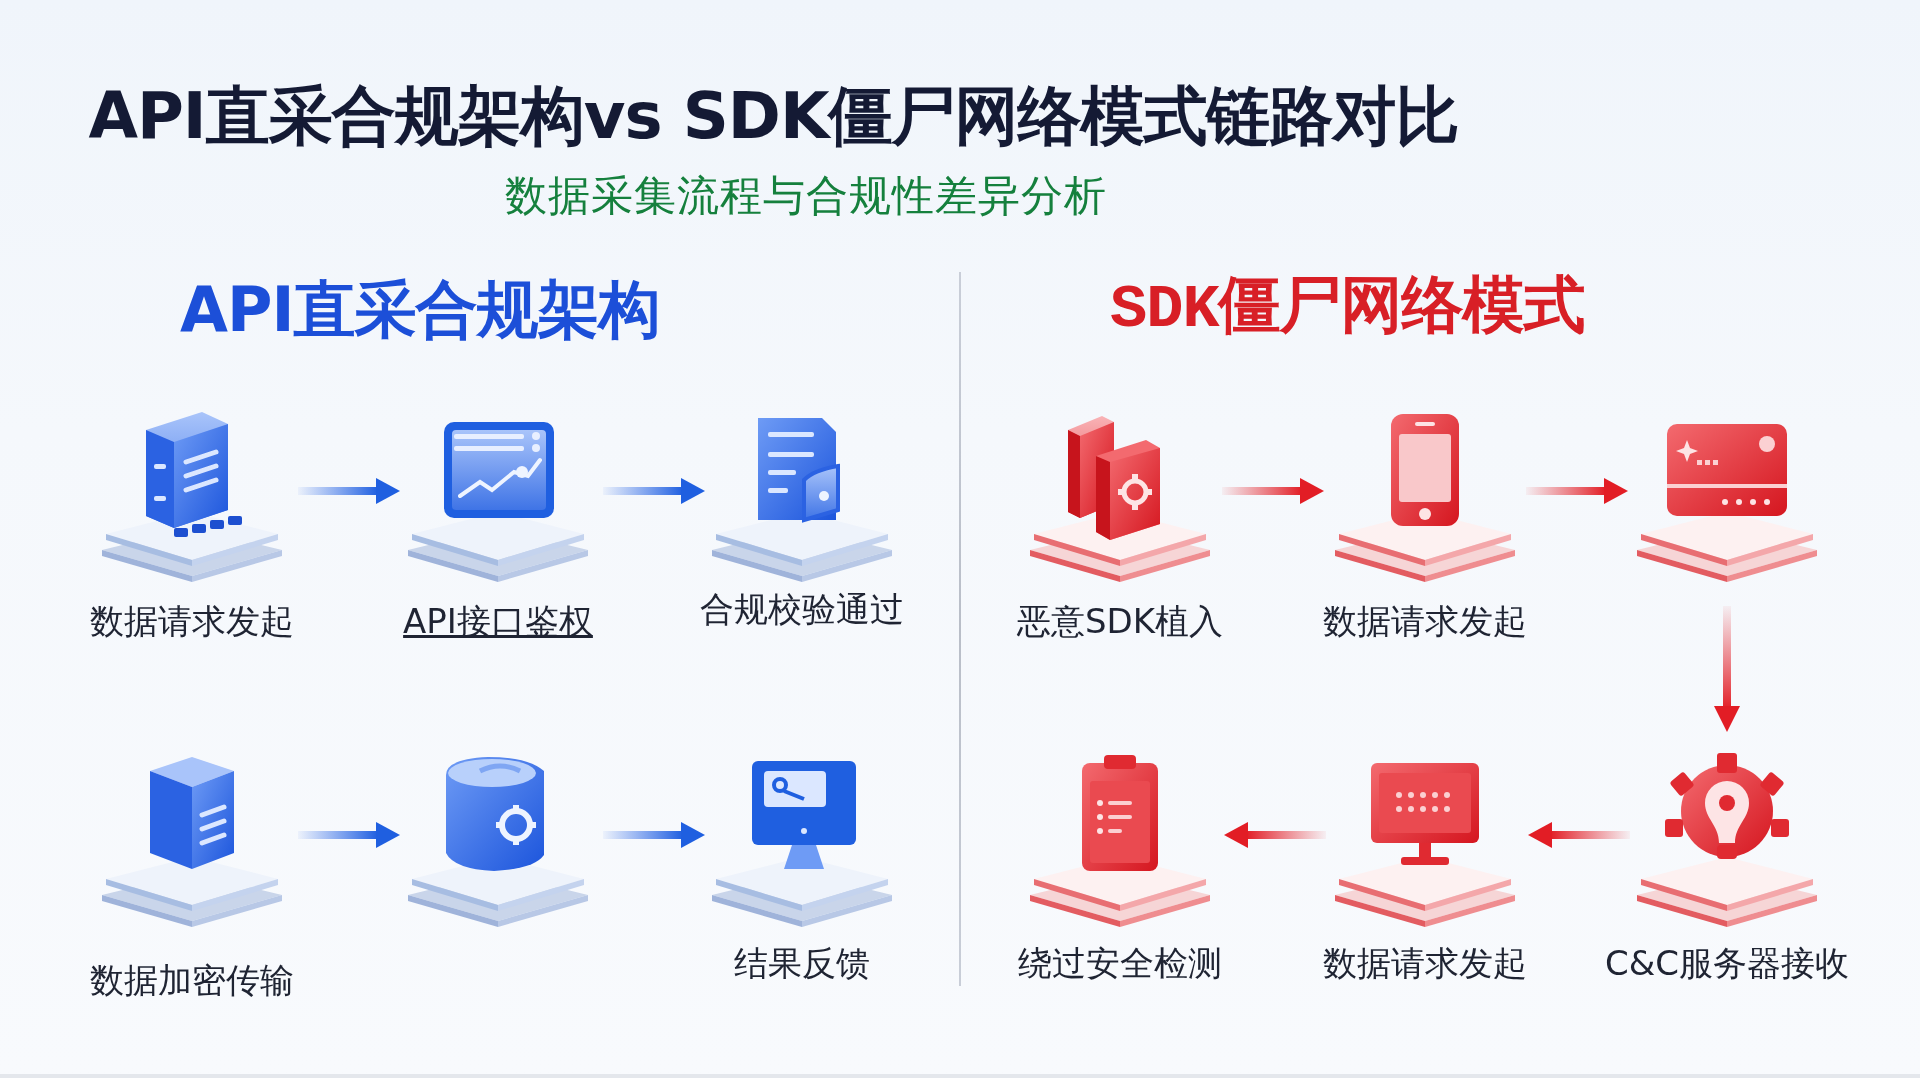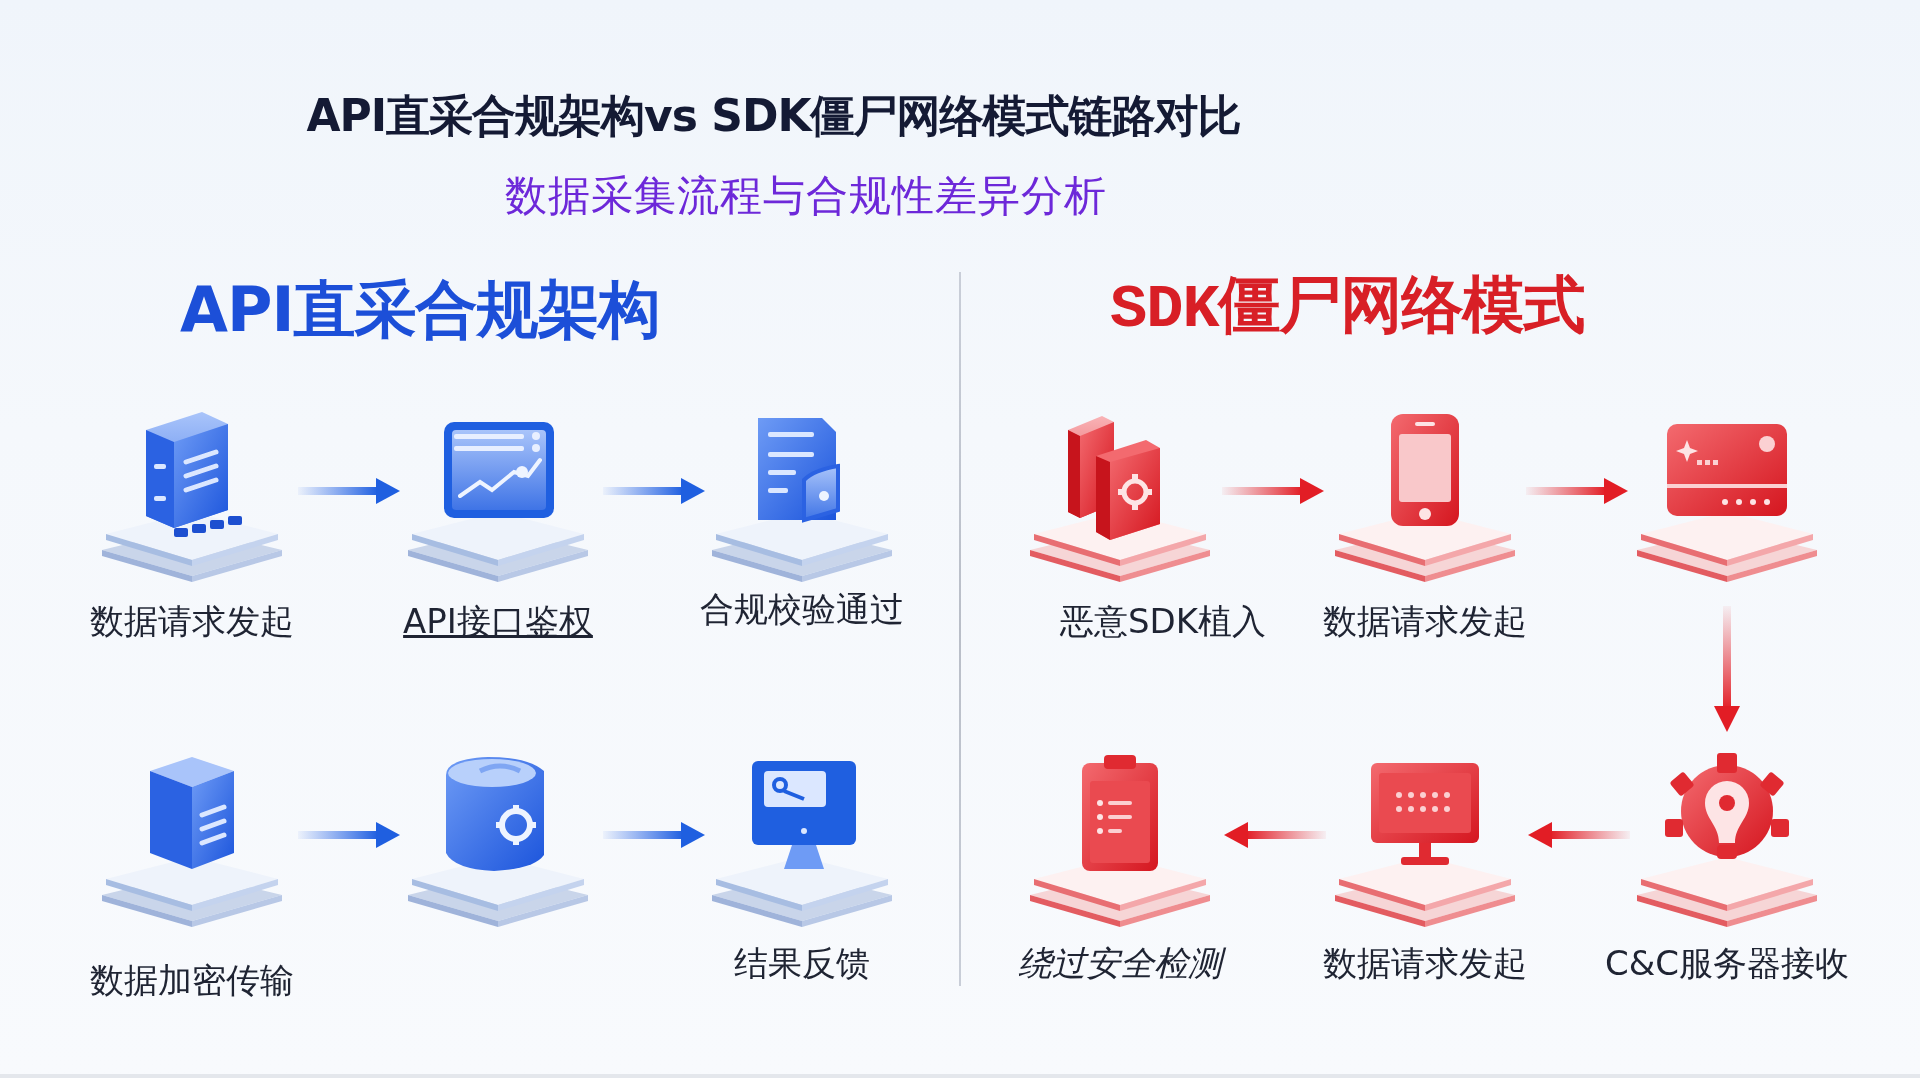--- a/index.html
+++ b/index.html
@@ -1,21 +1,21 @@
 <!DOCTYPE html>
 <html><head>
 <meta charset="utf-8">
 <style>
   html,body{margin:0;padding:0;}
   body{width:1920px;height:1078px;position:relative;overflow:hidden;
     background:linear-gradient(180deg,#f0f5fb 0%,#f5f8fc 40%,#f8fafd 100%);
     font-family:"DejaVu Sans","Liberation Sans",sans-serif;}
   .abs{position:absolute;}
-  #title{left:0;width:1547px;top:76px;text-align:center;font-size:44px;font-weight:bold;color:#141a34;letter-spacing:-1px;line-height:80px;}
-  #subtitle{left:0;width:1612px;top:168px;text-align:center;font-size:42px;color:#6d28d9;line-height:56px;letter-spacing:1px;}
+  #title{left:0;width:1547px;top:76px;text-align:center;font-size:64px;font-weight:bold;color:#141a34;letter-spacing:-1px;line-height:80px;}
+  #subtitle{left:0;width:1612px;top:168px;text-align:center;font-size:42px;color:#15803d;line-height:56px;letter-spacing:1px;}
   .sec-title{top:272px;font-size:62px;font-weight:bold;line-height:76px;text-align:left;letter-spacing:-1px;}
   #api-title{left:180px;width:620px;color:#1c4fd8;}
   #sdk-title{left:1110px;width:640px;color:#d81f26;font-family:Liberation Mono, monospace;}
   #divider{left:959px;top:272px;width:2px;height:714px;background:linear-gradient(180deg,#c9ced8,#b9bec8 50%,#c9ced8);}
   .node{width:220px;height:170px;}
   .label{width:320px;text-align:center;font-size:34px;color:#1f2433;line-height:50px;}
   .arrow{height:24px;}
   svg{display:block;}
   #bottom-bar{left:0;top:1074px;width:1920px;height:4px;background:#e4e7ec;}
 </style>
@@ -214,21 +214,21 @@
     <polygon points="100,62 150,48 150,124 100,140" fill="url(#rFace)"></polygon>
     <circle cx="125" cy="92" r="11" fill="none" stroke="#fde4e5" stroke-width="5"></circle>
     <g fill="#fde4e5">
         <rect x="122" y="74" width="6" height="5"></rect>
         <rect x="122" y="105" width="6" height="5"></rect>
         <rect x="108" y="89" width="5" height="6"></rect>
         <rect x="137" y="89" width="5" height="6"></rect>
       </g>
   </svg>
 </div>
-<div class="abs label" style="left:960px;top:596px;padding-left:43px;">恶意SDK植入</div>
+<div class="abs label" style="left:960px;top:596px;">恶意SDK植入</div>
 
 <div class="abs arrow" style="left:1222px;top:478px;">
   <svg width="104" height="26" viewBox="0 0 104 26">
       <rect x="0" y="9" width="80" height="8" fill="url(#rArrow)"></rect>
       <polygon points="78,0 102,13 78,26" fill="#e21d25"></polygon>
     </svg>
 </div>
 
 <div class="abs node" style="left:1315px;top:400px;">
   <svg width="220" height="190" viewBox="0 0 220 190">
@@ -342,15 +342,15 @@
         <circle cx="90" cy="72" r="3"></circle>
         <circle cx="90" cy="86" r="3"></circle>
       </g>
     <g fill="#fbd0d2">
         <rect x="98" y="56" width="24" height="4" rx="2"></rect>
         <rect x="98" y="70" width="24" height="4" rx="2"></rect>
         <rect x="98" y="84" width="14" height="4" rx="2"></rect>
       </g>
   </svg>
 </div>
-<div class="abs label" style="left:960px;top:938px;font-style:italic;">绕过安全检测</div>
+<div class="abs label" style="left:960px;top:938px;">绕过安全检测</div>
 
 <div id="bottom-bar" class="abs"></div>
 
 </body></html>

